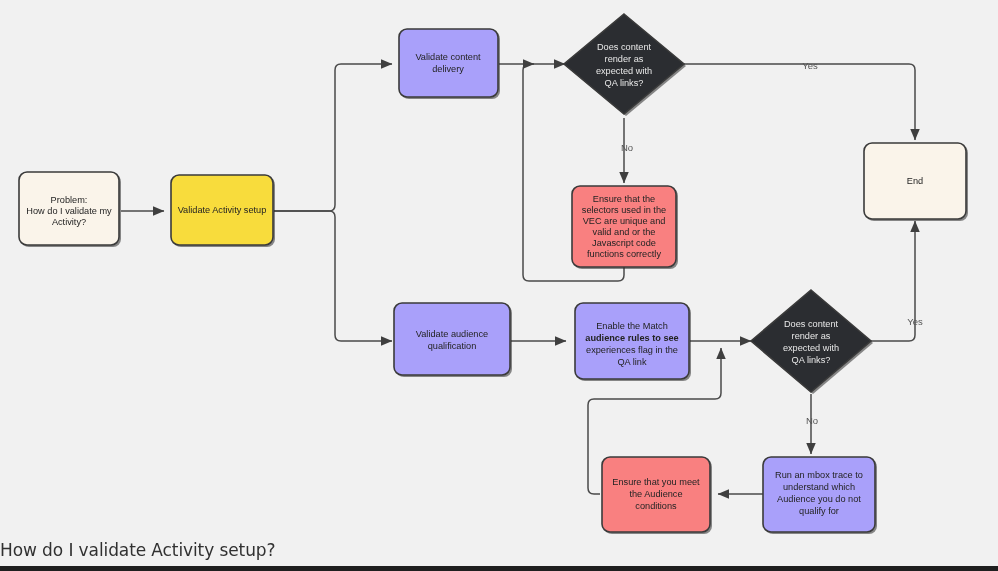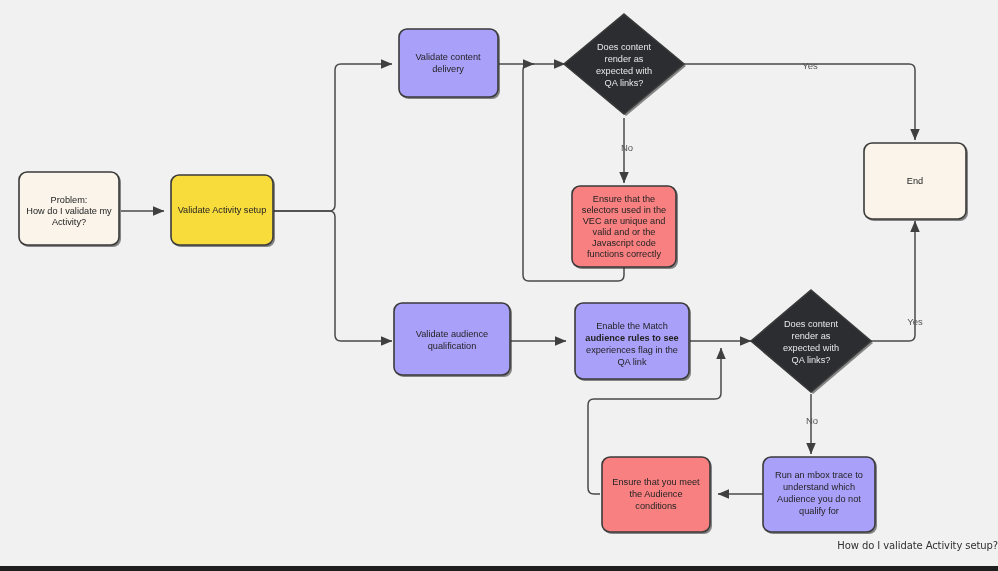--- a/index.html
+++ b/index.html
@@ -56,23 +56,23 @@
   .conn {
     fill: none;
     stroke: #4a4a4a;
     stroke-width: 1.5;
   }
   .caption {
     position: absolute;
     left: 0;
     top: 540px;
     width: 998px;
-    text-align: right;
+    text-align: left;
     font-family: "DejaVu Sans", sans-serif;
-    font-size: 10px;
+    font-size: 17px;
     color: #313131;
     letter-spacing: -0.1px;
   }
 </style>
 </head>
 <body>
 
 <div id="canvas">
 
   <svg id="flow" viewBox="0 0 998 571">

